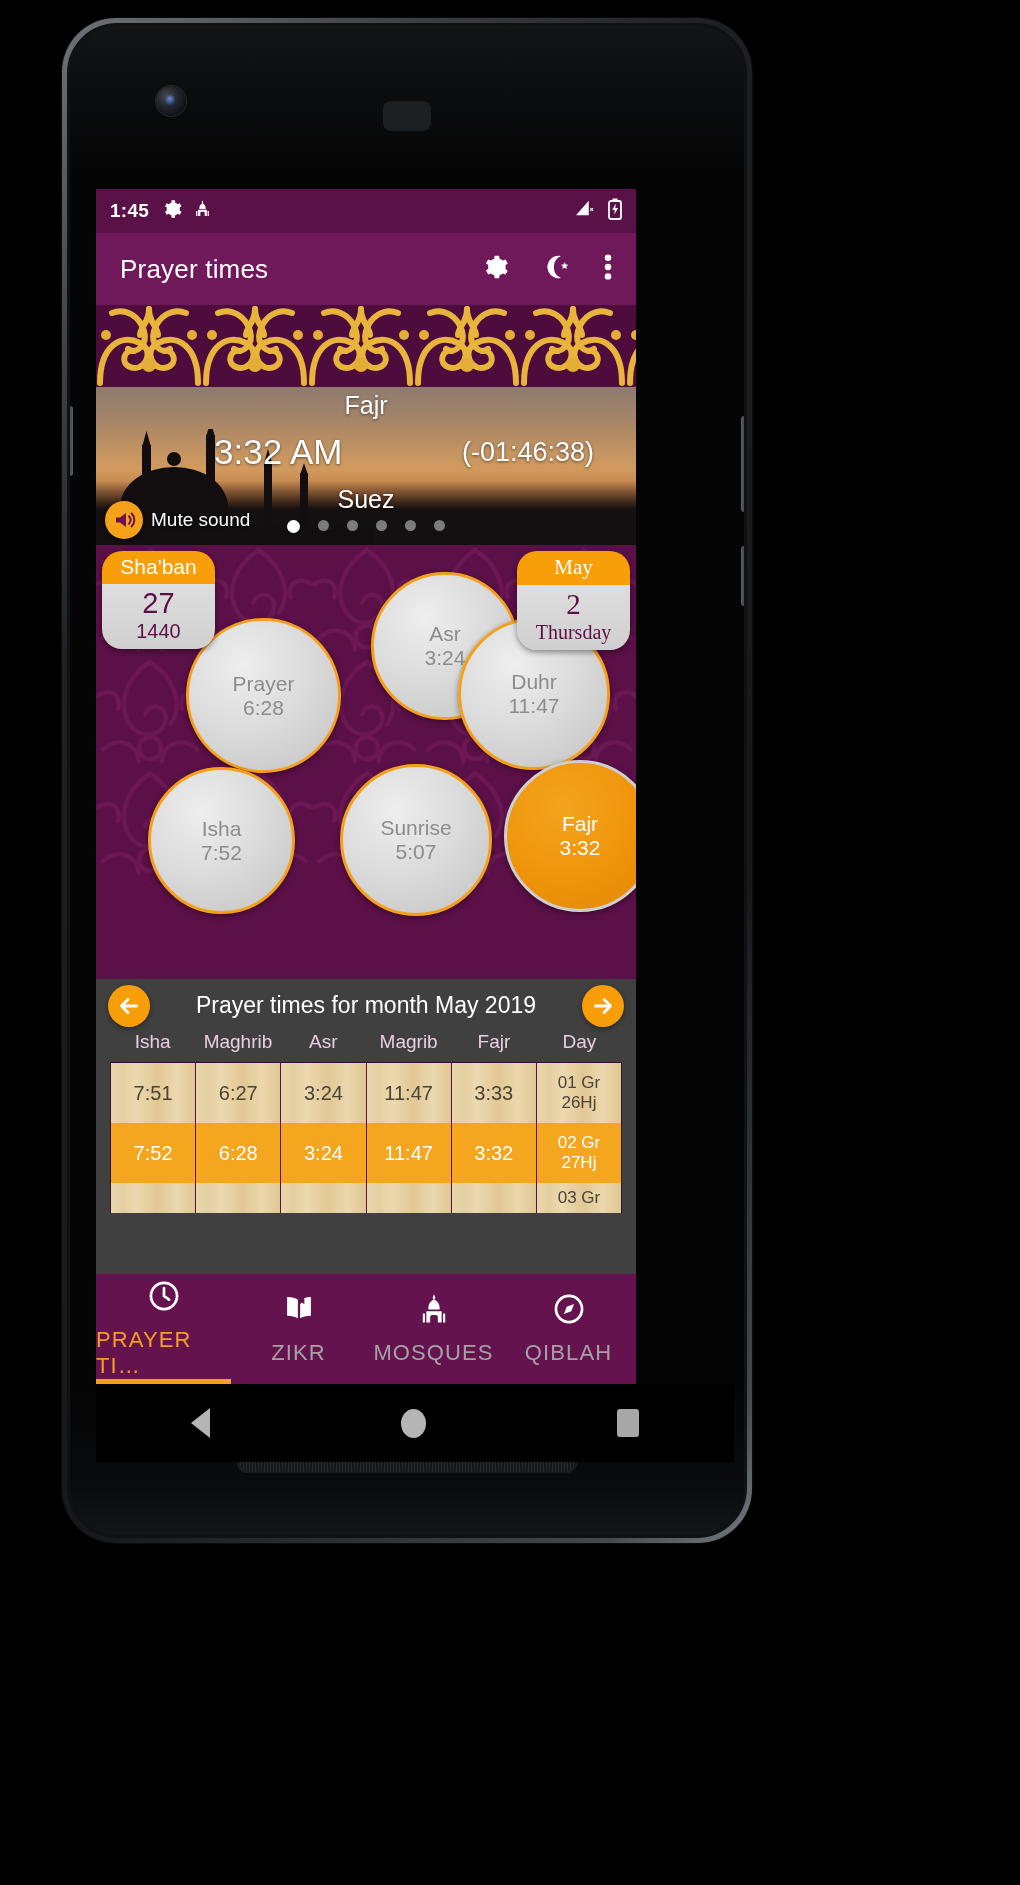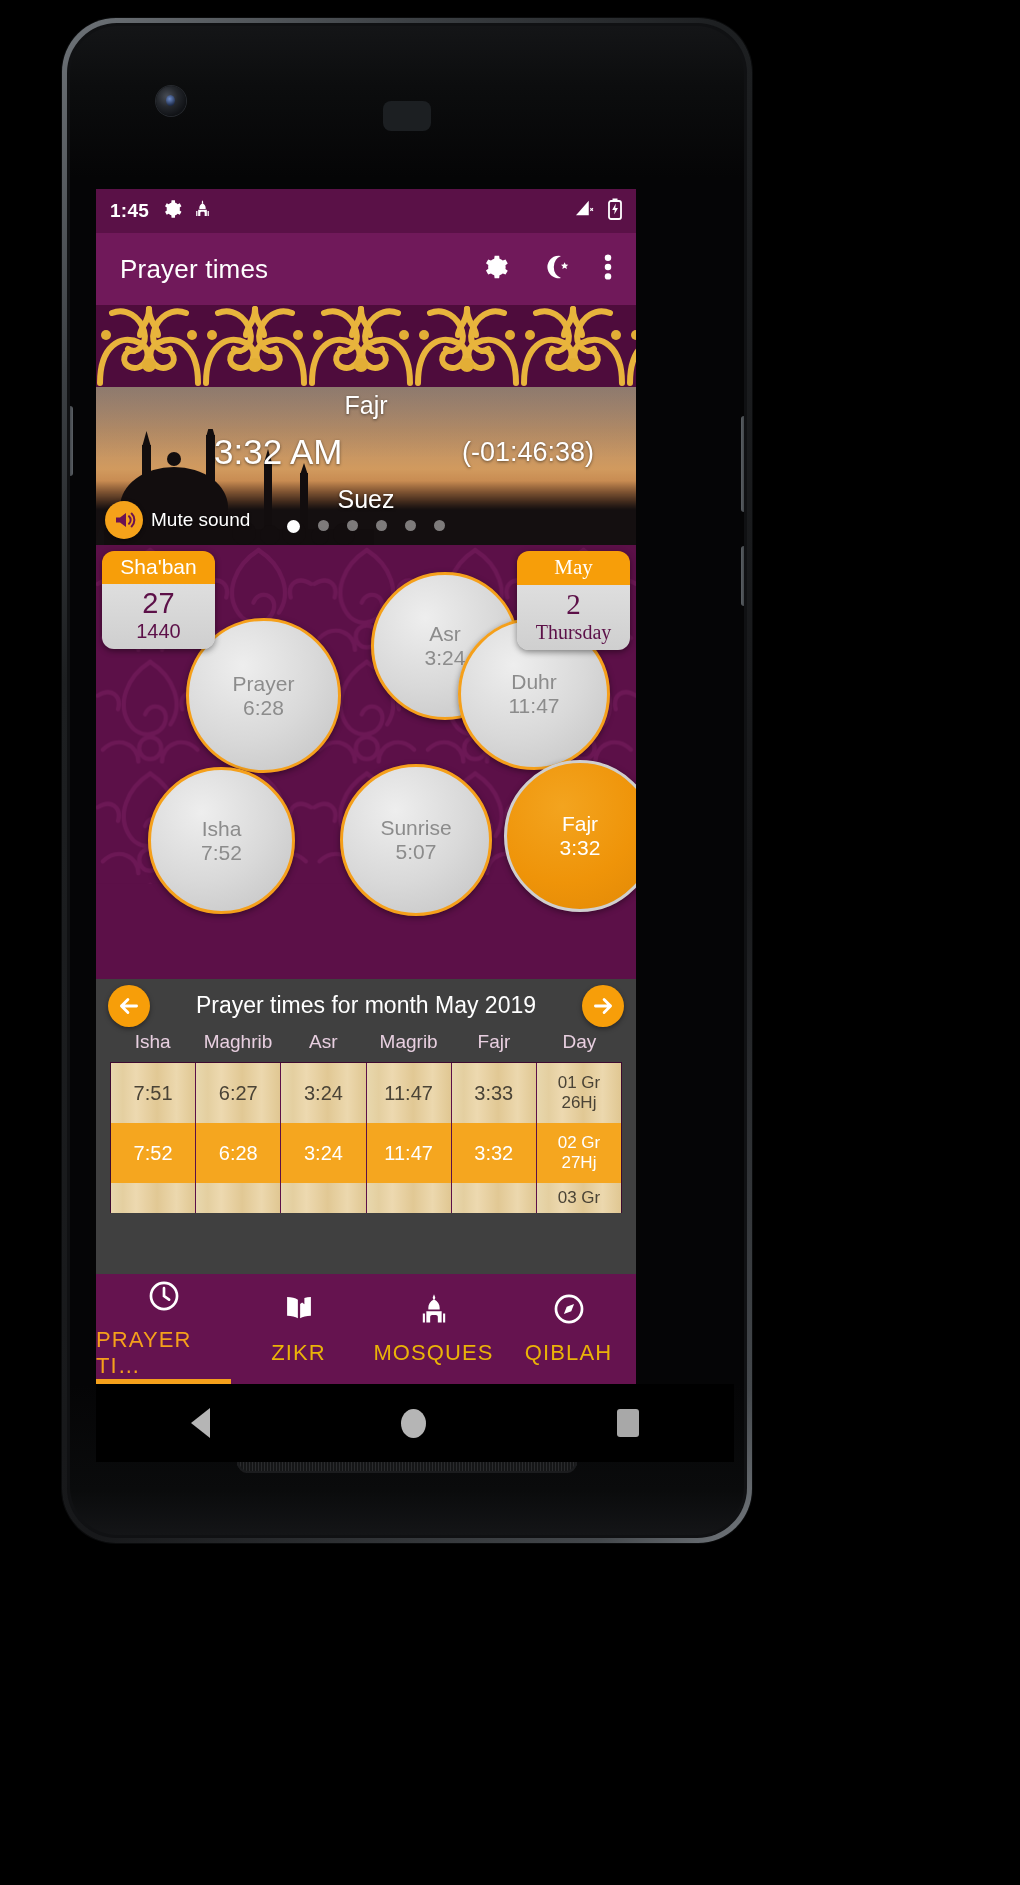--- a/index.html
+++ b/index.html
@@ -142,21 +142,21 @@
   
   #circles-area {
     height:400px; position:relative;
     background:#5c1048;
     overflow:hidden;
   }
   .damask { position:absolute; inset:0; opacity:.55; }
 
   .datecard {
     position:absolute; width:113px;
-    border-radius:12px; overflow:hidden;
+    border-radius:20px; overflow:hidden;
     box-shadow:0 2px 6px rgba(0,0,0,.45);
     z-index:4;
   }
   .datecard .dc-head {
     background:#f79e09; color:#fff; text-align:center;
     font-size:21px; padding:4px 0 5px;
   }
   .datecard .dc-body {
     background:linear-gradient(180deg,#dedede,#cfcfcf);
     text-align:center; padding:2px 0 7px; color:#5c1048;
@@ -215,21 +215,21 @@
   .mrow.highlight .cell { background:#f5a61f; color:#fff; }
   .mrow.partial { height:30px; overflow:hidden; }
 
   
   #bottomnav {
     position:absolute; left:0; right:0; bottom:0; height:110px;
     background:#65134f; display:flex;
   }
   .bn-item {
     flex:1; display:flex; flex-direction:column; align-items:center; justify-content:center;
-    color:#eab308; position:relative; gap:10px;
+    color:#a3a3a3; position:relative; gap:10px;
   }
   .bn-item .bn-label { font-size:22px; letter-spacing:1.1px; }
   .bn-item.active { color:#f5a01b; }
   .bn-underline { position:absolute; left:0; bottom:0; height:5px; width:100%; background:#f5a01b; }
 
   
   #androidnav {
     position:absolute; left:26px; width:638px; top:1358px; height:78px;
     background:#000; display:flex; align-items:center; justify-content:space-around;
   }

